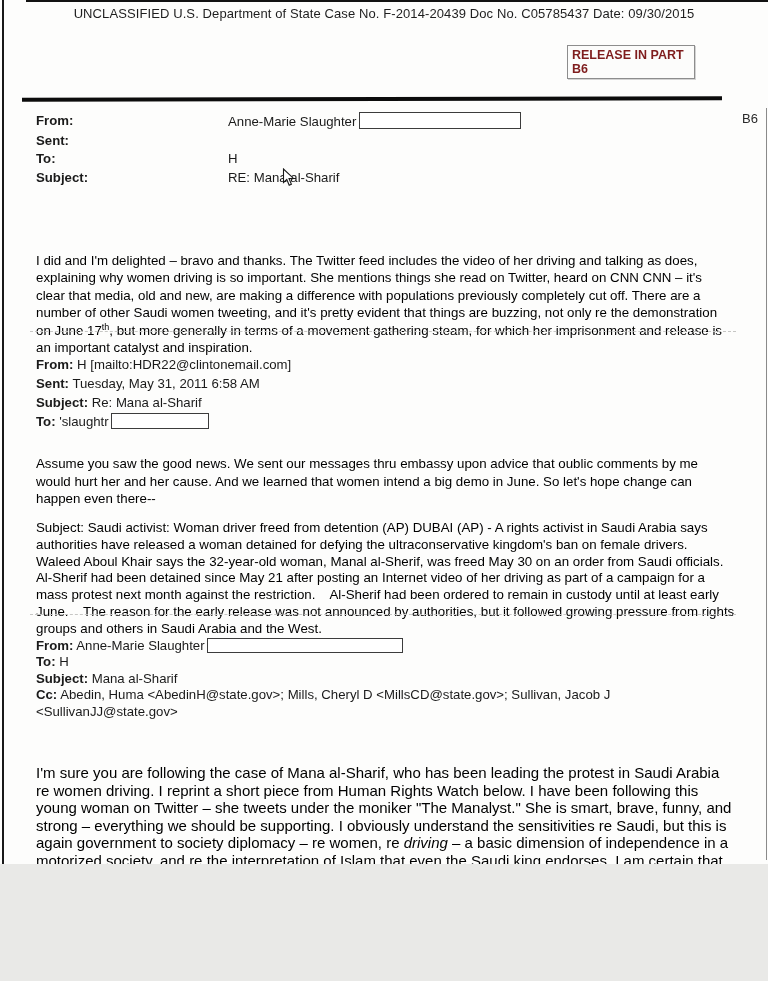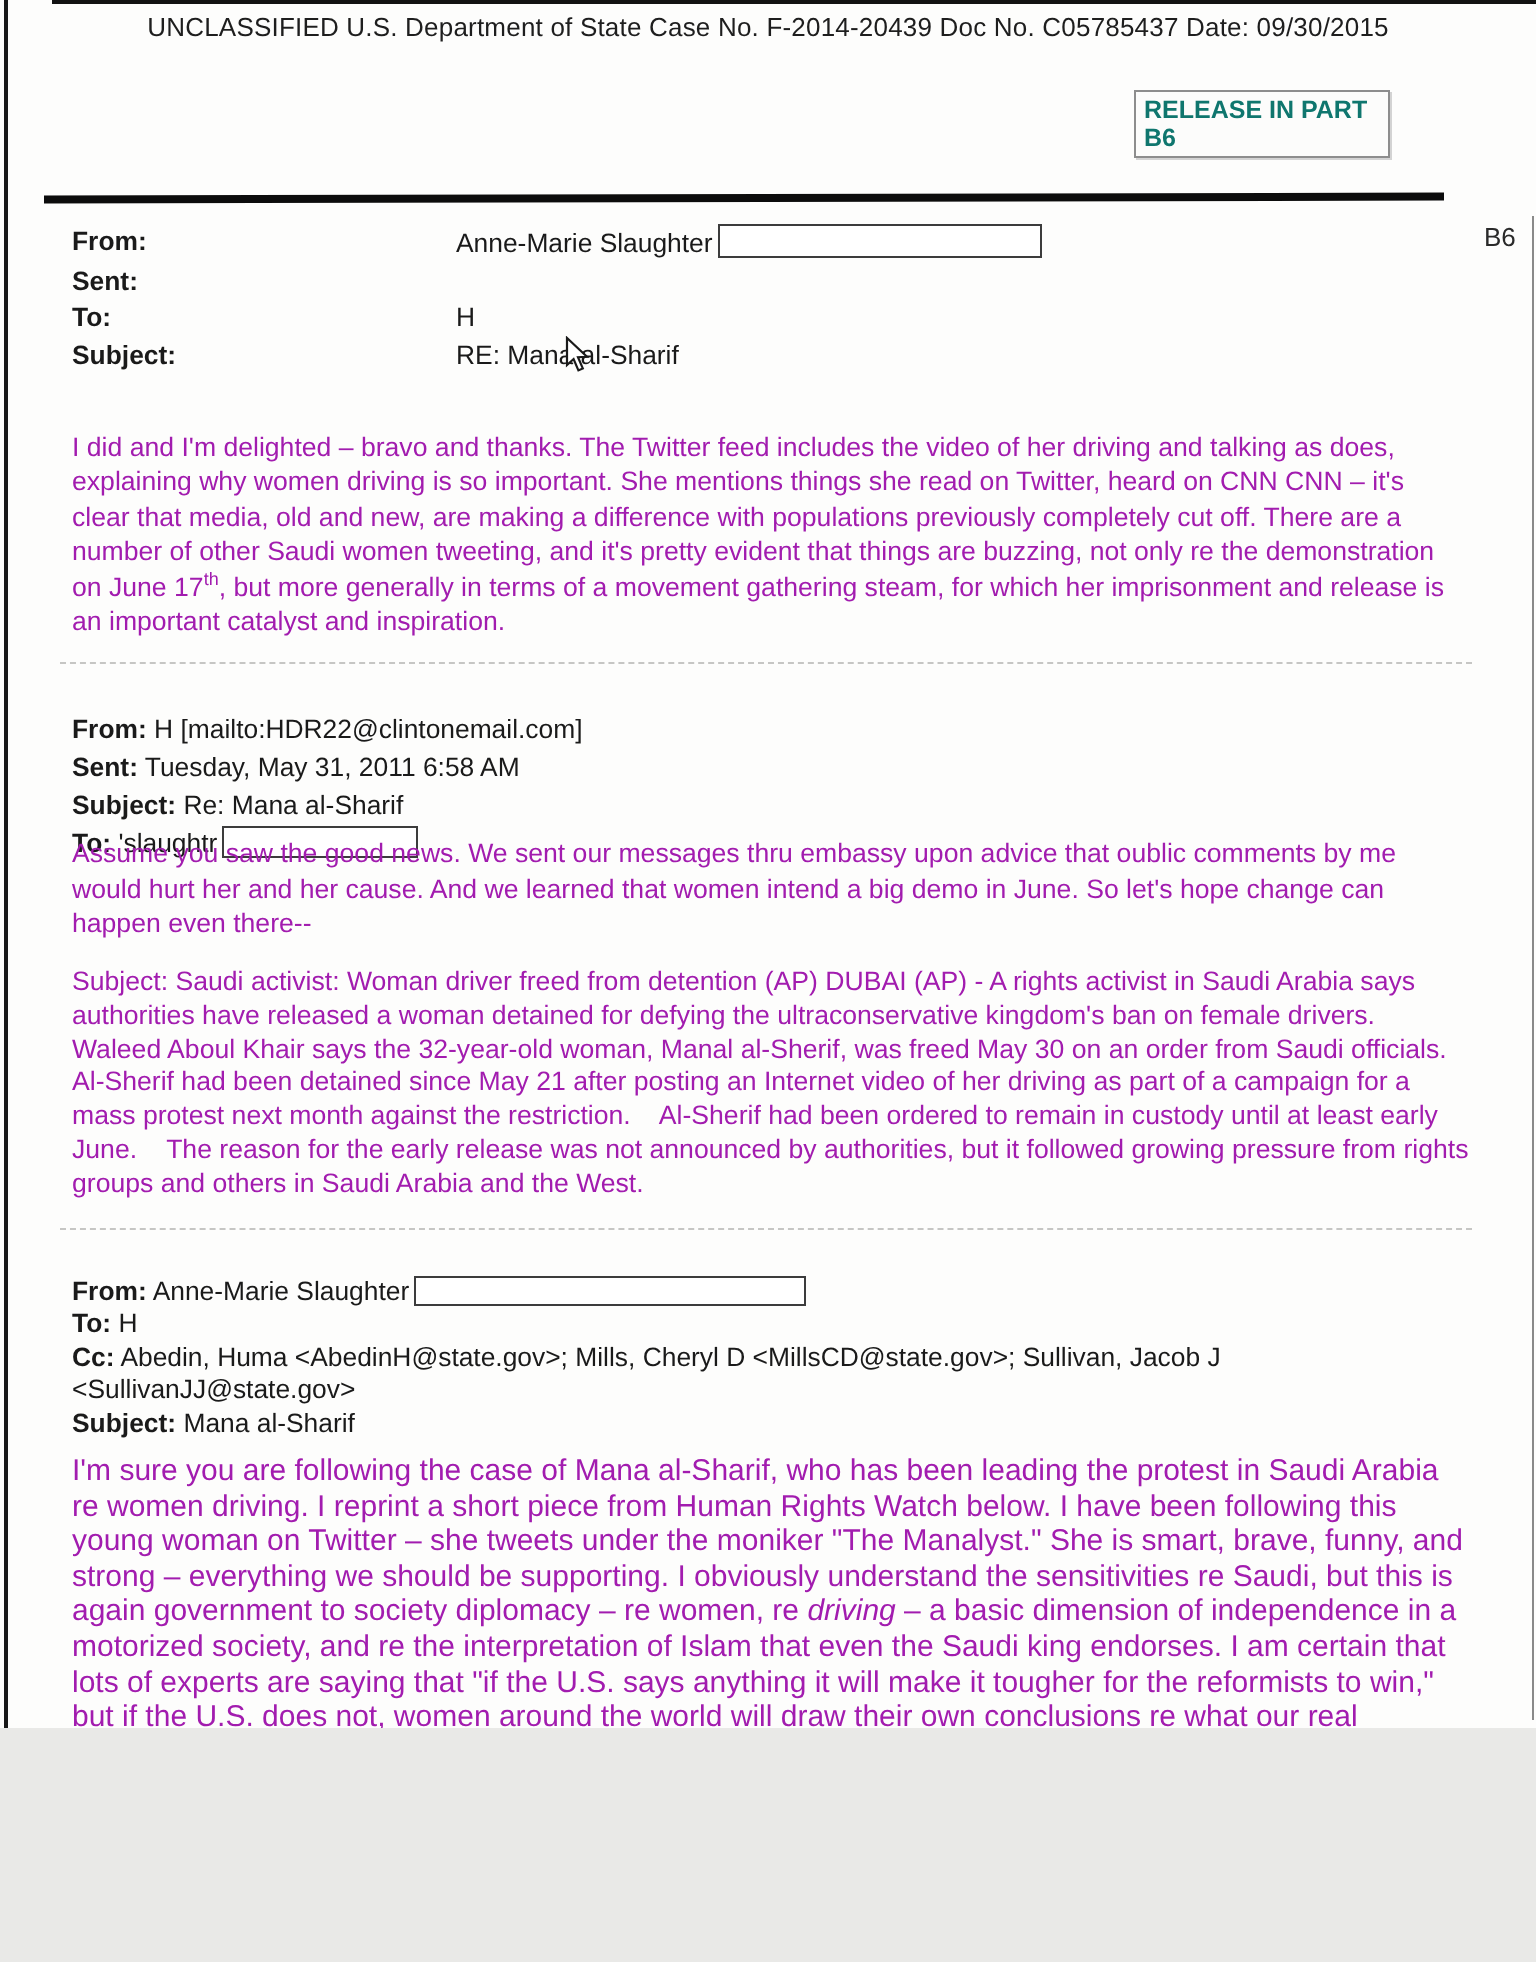--- a/index.html
+++ b/index.html
@@ -11,39 +11,39 @@
   .edge-left{position:absolute;top:0;left:2px;width:2px;height:100%;background:#181818;}
   .edge-right{position:absolute;top:108px;right:1px;width:1px;bottom:4px;background:#8a8a8a;}
 
   .banner{position:absolute;left:0;width:100%;text-align:center;font-size:13px;
           color:#1e1e1e;white-space:nowrap;letter-spacing:0.1px;}
   #banner-top{top:6px;}
   #banner-bottom{top:961px;}
 
   #release-stamp{position:absolute;left:567px;top:45px;width:120px;padding:2px 2px 2px 4px;
                  border:1px solid #8d8d8d;box-shadow:1px 1px 0 #d3d3d3;background:#fcfcfb;
-                 font-weight:bold;font-size:12.5px;line-height:14px;color:#0f766e;}
+                 font-weight:bold;font-size:12.5px;line-height:14px;color:#7f1d1d;}
 
   #divider{position:absolute;left:22px;top:97px;width:700px;height:4px;background:#0c0c0c;
            transform:rotate(-0.12deg);}
 
   #b6-margin{position:absolute;left:742px;top:111px;font-size:13px;color:#2a2a2a;}
 
   #hdr1{position:absolute;left:36px;top:112px;font-size:13.2px;line-height:18.5px;}
   #hdr1 .row{display:flex;}
   #hdr1 .lbl{width:192px;font-weight:bold;}
 
   .redact{display:inline-block;border:1px solid #3c3c3c;background:#fff;vertical-align:-3px;}
   #redact1{width:160px;height:15px;margin-left:3px;}
   #redact2{width:96px;height:14px;margin-left:2px;}
   #redact3{width:194px;height:13px;margin-left:2px;}
 
   #cursor{position:absolute;left:282px;top:168px;width:13px;height:19px;}
 
-  .para{position:absolute;left:36px;color:#a21caf;}
+  .para{position:absolute;left:36px;color:#000000;margin-top:37px;}
   #para1{top:215px;width:694px;font-size:13.3px;line-height:17.4px;}
   #para2{top:418px;width:694px;font-size:13.3px;line-height:17.5px;}
   #para3{top:483px;width:700px;font-size:13.3px;line-height:16.8px;white-space:pre-wrap;}
   #para4{top:727px;width:698px;font-size:15px;line-height:17.6px;}
   .sup{font-size:9px;vertical-align:super;line-height:0;}
   .ital{font-style:italic;}
 
   .dashline{position:absolute;left:30px;width:706px;height:0;border-top:1px dashed #c6c6c4;}
   #dash1{top:331px;}
   #dash2{top:614px;}
@@ -108,21 +108,21 @@
 
   <div class="para" id="para2">Assume you saw the good news. We sent our messages thru embassy upon advice that oublic comments by me would hurt her and her cause. And we learned that women intend a big demo in June. So let's hope change can happen even there--</div>
 
   <div class="para" id="para3">Subject: Saudi activist: Woman driver freed from detention (AP) DUBAI (AP) - A rights activist in Saudi Arabia says authorities have released a woman detained for defying the ultraconservative kingdom's ban on female drivers.    Waleed Aboul Khair says the 32-year-old woman, Manal al-Sherif, was freed May 30 on an order from Saudi officials. Al-Sherif had been detained since May 21 after posting an Internet video of her driving as part of a campaign for a mass protest next month against the restriction.    Al-Sherif had been ordered to remain in custody until at least early June.    The reason for the early release was not announced by authorities, but it followed growing pressure from rights groups and others in Saudi Arabia and the West.</div>
 
   <div class="dashline" id="dash2"></div>
 
   <div class="hdr-inline" id="hdr3">
     <div><b>From:</b> <span>Anne-Marie Slaughter</span><span class="redact" id="redact3"></span></div>
     <div><b>To:</b> <span>H</span></div>
+    <div><b>Subject:</b> <span>Mana al-Sharif</span></div>
     <div><b>Cc:</b> <span>Abedin, Huma &lt;AbedinH@state.gov&gt;; Mills, Cheryl D &lt;MillsCD@state.gov&gt;; Sullivan, Jacob J &lt;SullivanJJ@state.gov&gt;</span></div>
-    <div><b>Subject:</b> <span>Mana al-Sharif</span></div>
   </div>
 
   <div class="para" id="para4"><span>I'm sure you are following the case of Mana al-Sharif, who has been leading the protest in Saudi Arabia re women driving. I reprint a short piece from Human Rights Watch below. I have been following this young woman on Twitter – she tweets under the moniker "The Manalyst." She is smart, brave, funny, and strong – everything we should be supporting. I obviously understand the sensitivities re Saudi, but this is again government to society diplomacy – re women, re </span><span class="ital">driving</span><span> – a basic dimension of independence in a motorized society, and re the interpretation of Islam that even the Saudi king endorses. I am certain that lots of experts are saying that "if the U.S. says anything it will make it tougher for the reformists to win," but if the U.S. does not, women around the world will draw their own conclusions re what our real interests are. It seems to me that we could say that "the United States notes the courage and spirit of Mana al-Sharif in drawing attention to a fundamental right that the Saudi kingdom recognizes as part of its international obligations and trusts that the Saudi government will uphold those obligations." Note that al-Sharif herself is playing this very smart, appealing to the desire of Saudi men to protect and honor the women in their family – that it puts women in uncomfortable and even dangerous situations without recourse. Note also that women in Saudi rural areas drive regularly (I've been reading up) – this is an issue for the cities.</span></div>
 
   <div class="banner" id="banner-bottom">UNCLASSIFIED  U.S. Department of State  Case No. F-2014-20439 Doc No. C05785437  Date: 09/30/2015</div>
 
 </div>
 
 </body></html>

